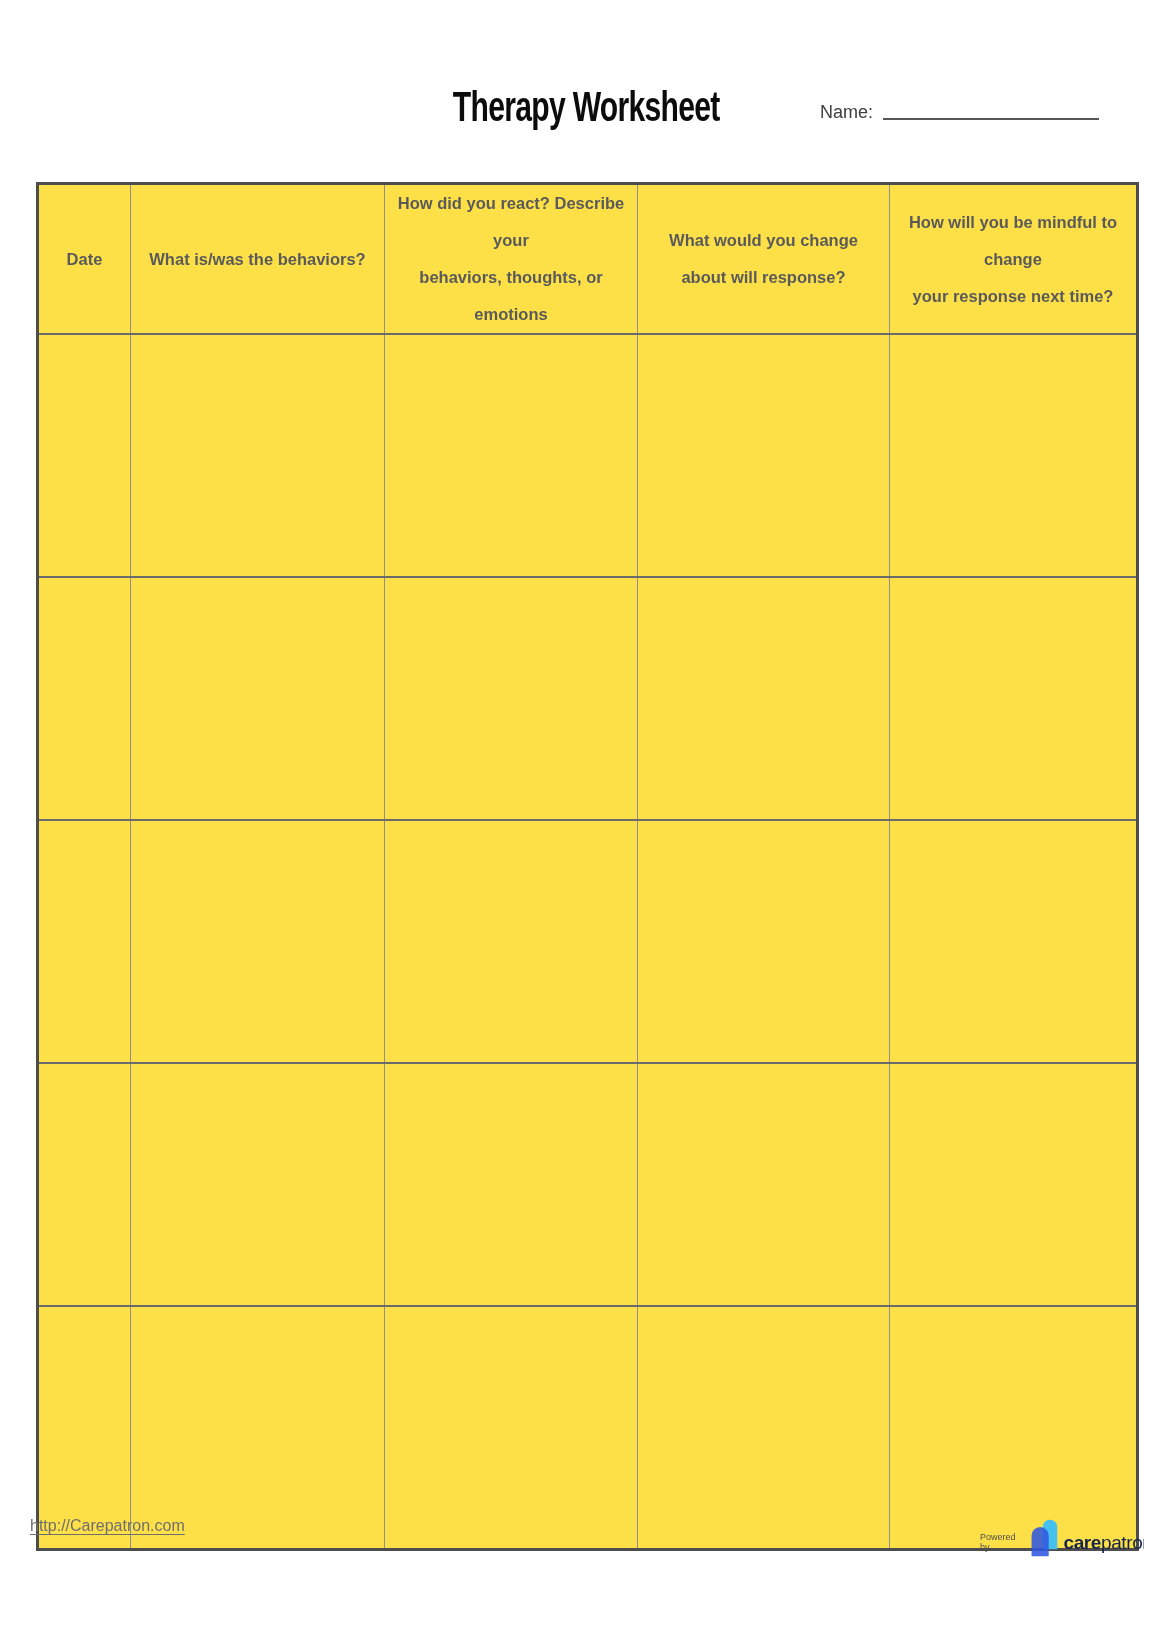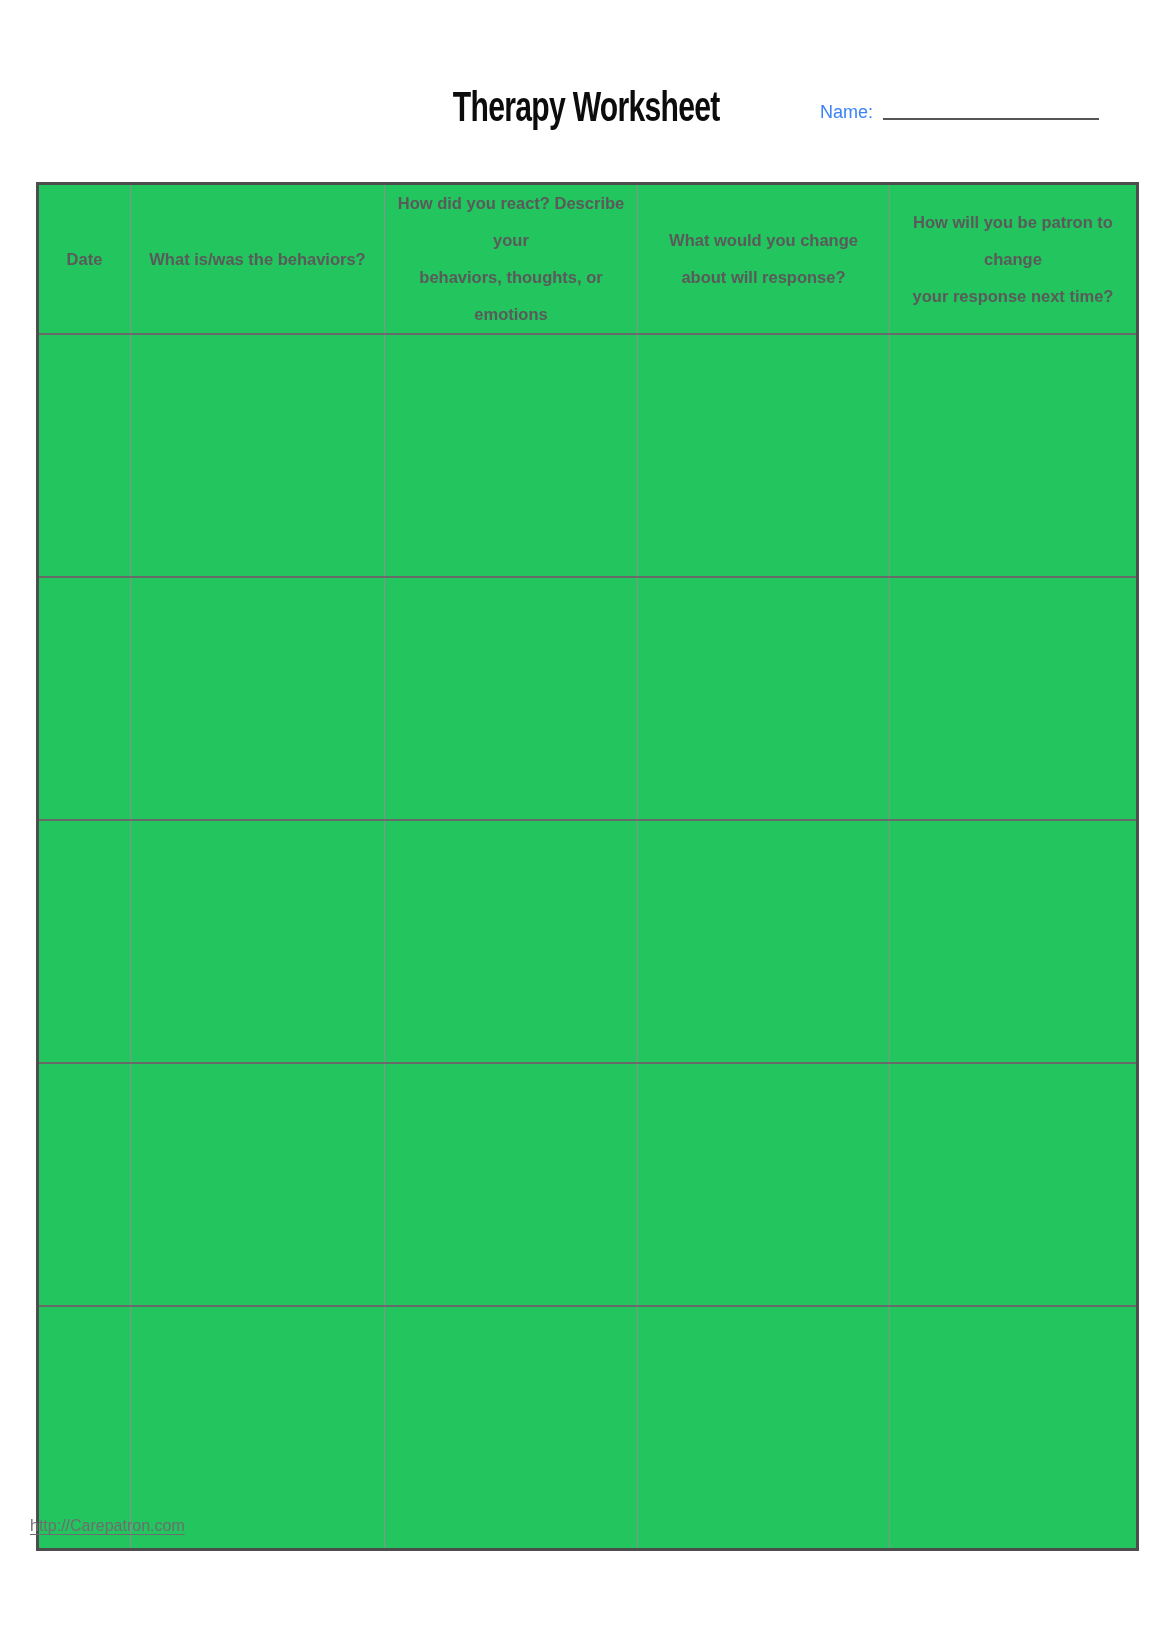--- a/index.html
+++ b/index.html
@@ -35,21 +35,21 @@
   
   .name-row {
     position: absolute;
     top: 101px;
     left: 820px;
     display: flex;
     align-items: flex-end;
   }
   .name-label {
     font-size: 18px;
-    color: #3b82f6;
+    color: #404040;
     line-height: 22px;
   }
   .name-line {
     display: inline-block;
     width: 216px;
     height: 0;
     border-bottom: 2px solid #565656;
     margin-left: 10px;
     margin-bottom: 3px;
   }
@@ -62,21 +62,21 @@
     width: 1100px;
     border-collapse: collapse;
     table-layout: fixed;
     border: 3px solid #4d4d4d;
   }
   table.sheet th, table.sheet td {
     border-left: 1px solid #8f8f8f;
     border-right: 1px solid #8f8f8f;
     border-top: 2px solid #6a6a6a;
     border-bottom: 2px solid #6a6a6a;
-    background: #22c55e;
+    background: #fde047;
     vertical-align: middle;
   }
   table.sheet th {
     height: 94px;
     font-size: 16.5px;
     font-weight: 700;
     color: #5a5a5a;
     text-align: center;
     padding: 0 10px;
   }
@@ -163,21 +163,21 @@
         </th>
         <th>
           <span class="hline">How did you react? Describe your</span>
             <span class="hline">behaviors, thoughts, or emotions</span>
         </th>
         <th>
           <span class="hline">What would you change</span>
             <span class="hline">about will response?</span>
         </th>
         <th>
-          <span class="hline">How will you be patron to change</span>
+          <span class="hline">How will you be mindful to change</span>
             <span class="hline">your response next time?</span>
         </th>
       </tr>
     </thead>
     <tbody>
       <tr>
         <td></td>
         <td></td>
         <td></td>
         <td></td>
@@ -209,14 +209,22 @@
         <td></td>
         <td></td>
         <td></td>
         <td></td>
       </tr>
     </tbody>
   </table>
 
   <a class="footer-link">http://Carepatron.com</a>
 
+  <div class="powered">
+    <span class="powered-by">Powered by</span>
+    <svg class="logo-mark" viewBox="0 0 36 42">
+      <path d="M16 7 a 8.5 8.5 0 0 1 17 0 L33 33 L16 33 Z" fill="#45c1f0"></path>
+      <path d="M3 17 a 10 10 0 0 1 20 0 L23 41 L3 41 Z" fill="#3056e0" fill-opacity="0.88"></path>
+    </svg>
+    <span class="brand"><span class="brand-bold">care</span><span class="brand-reg">patron</span></span>
+  </div>
 
 </div>
 
 </body></html>

